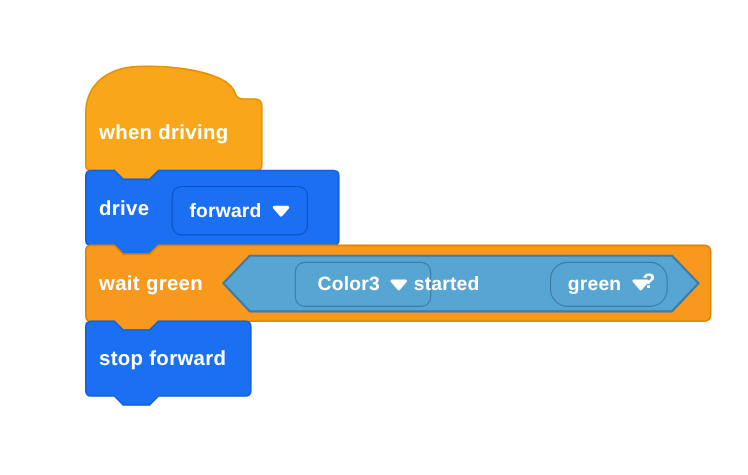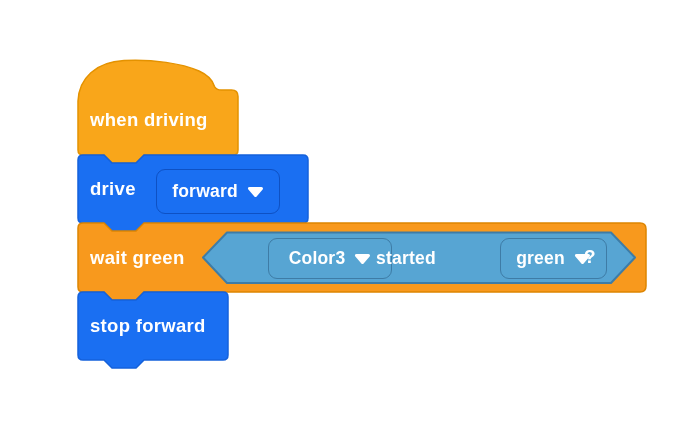--- a/index.html
+++ b/index.html
@@ -136,21 +136,21 @@
 
   <div class="dropdown dd-sensing" style="left: 228px; top: 238px; width: 124px; height: 41px;">
     <span>Color3</span>
     <svg class="caret" width="17" height="12" viewBox="0 0 17 12">
       <path d="M2.5 2.5 L14.5 2.5 L8.5 9.5 Z" fill="#fff" stroke="#fff" stroke-width="3" stroke-linejoin="round"></path>
     </svg>
   </div>
 
   <div class="cond-text" style="left: 352px; top: 246px; width: 108px;">started</div>
 
-  <div class="dropdown dd-sensing" style="left: 460px; top: 238px; width: 107px; height: 41px;">
+  <div class="dropdown dd-sensing" style="left: 460px; top: 238px; width: 107px; height: 41px; border-radius: 16px;">
     <span>green</span>
     <svg class="caret" width="17" height="12" viewBox="0 0 17 12">
       <path d="M2.5 2.5 L14.5 2.5 L8.5 9.5 Z" fill="#fff" stroke="#fff" stroke-width="3" stroke-linejoin="round"></path>
     </svg>
   </div>
 
   <div class="cond-text qmark" style="left: 567px; top: 245px; width: 46px;">?</div>
 
   <div class="lbl" style="left: 90px; top: 314px;">stop forward</div>
 

